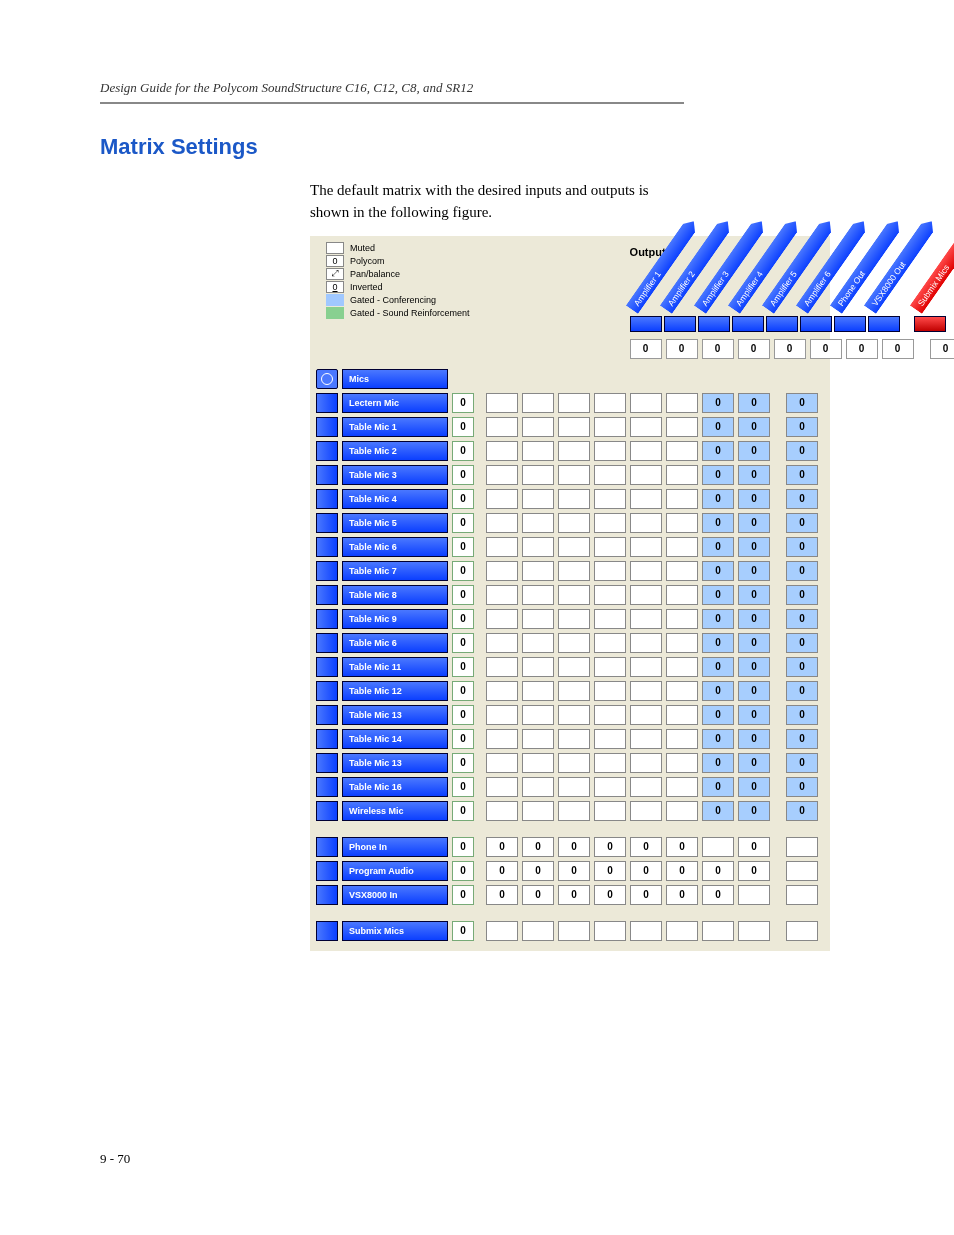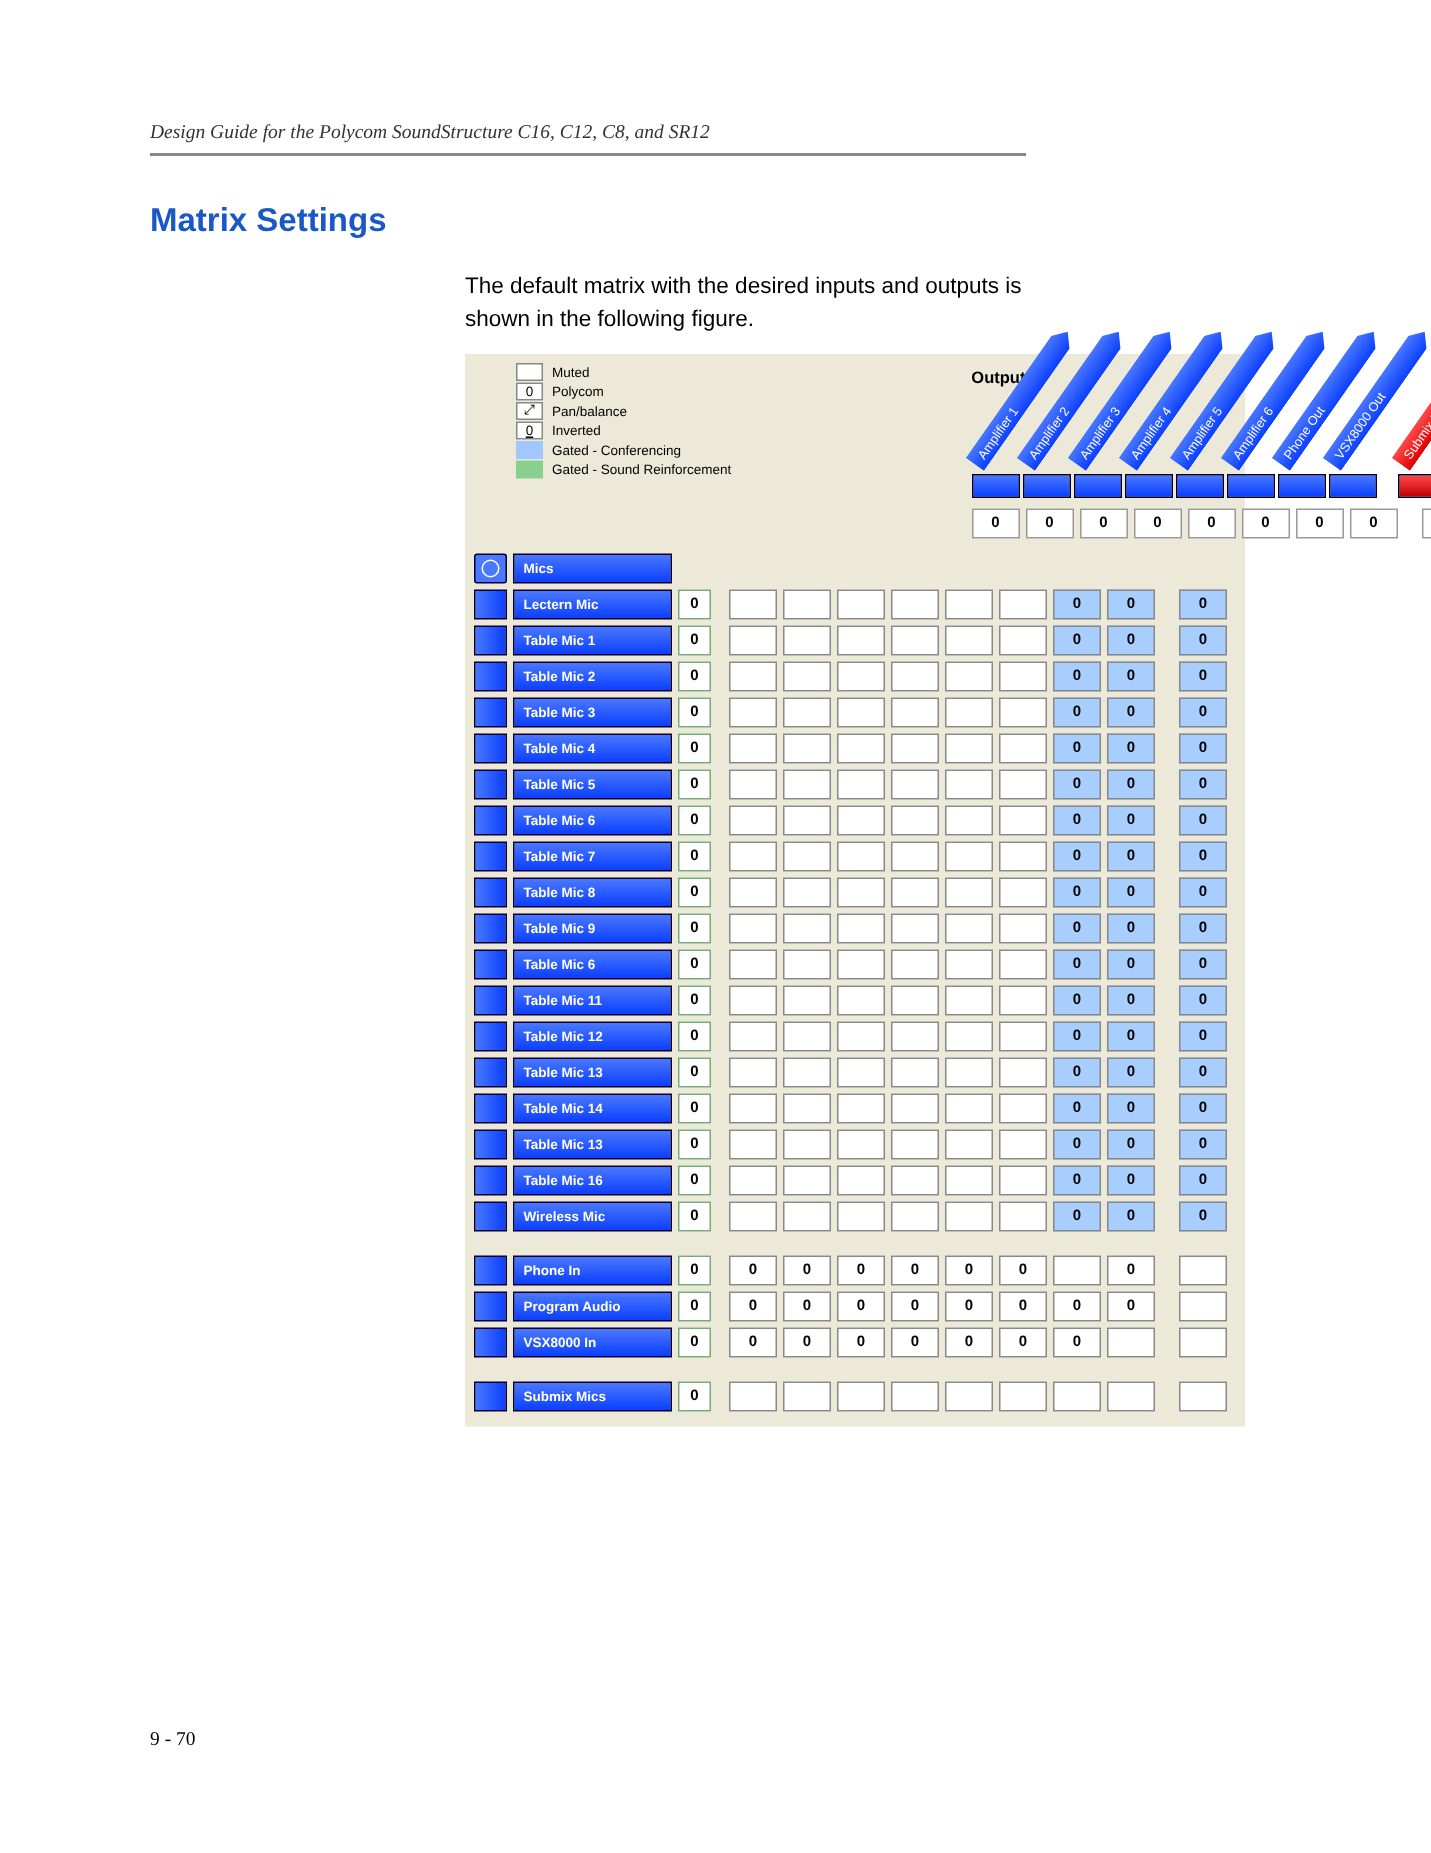--- a/index.html
+++ b/index.html
@@ -25,40 +25,40 @@
     margin-bottom: 30px;
   }
   h1.section-title {
     font-family: Liberation Sans, sans-serif;
     font-weight: bold;
     font-size: 22px;
     color: #1b58c7;
     margin: 0 0 20px 0;
   }
   p.body-text {
-    font-family: Liberation Sans, sans-serif;
+    font-family: Liberation Serif, serif;
     font-size: 15px;
     margin: 0 0 12px 210px;
     line-height: 1.45;
   }
   .figure-wrap {
     margin-left: 210px;
     background: #ece9d8;
     width: 520px;
     padding: 6px 6px 10px 6px;
     box-sizing: border-box;
     font-family: Tahoma, Arial, sans-serif;
     font-size: 10px;
   }
   
   .legend {
     display: flex;
     flex-direction: column;
     gap: 1px;
-    margin-left: 28px;
+    margin-left: 10px;
     margin-bottom: 8px;
   }
   .legend-row { display: flex; align-items: center; gap: 6px; height: 12px;}
   .legend-sw {
     width: 16px; height: 10px; display:flex;align-items:center;justify-content:center;
     font-size:9px; border:1px solid transparent;
   }
   .legend-txt { font-size: 9px; color:#000;}
   .sw-muted   { background:#fff; border:1px solid #888; }
   .sw-unmuted { background:#fff; border:1px solid #888; }

